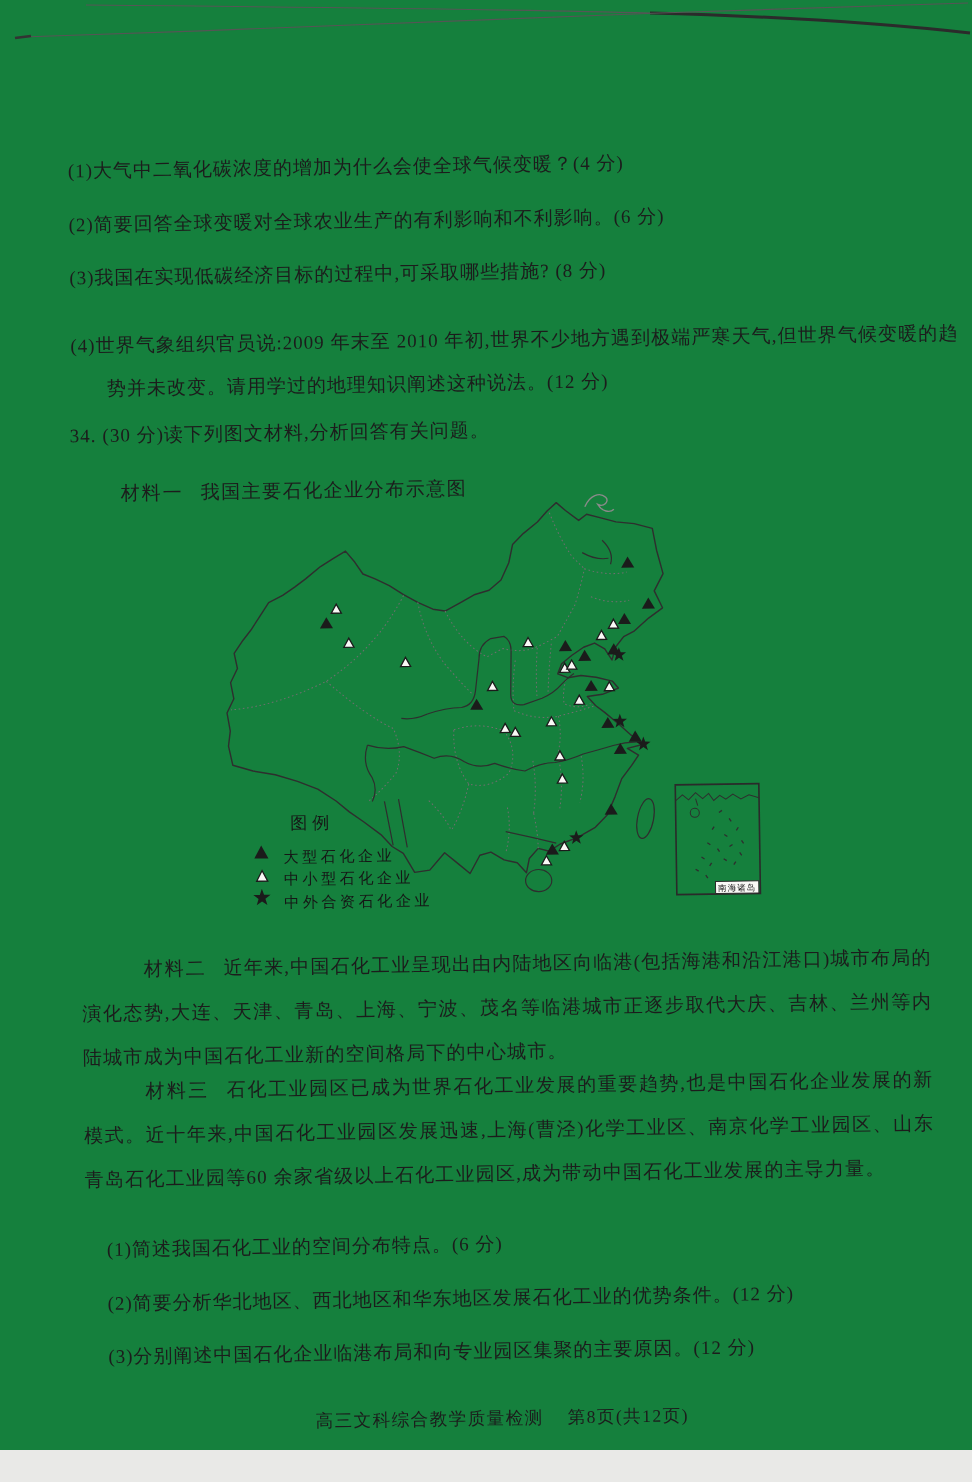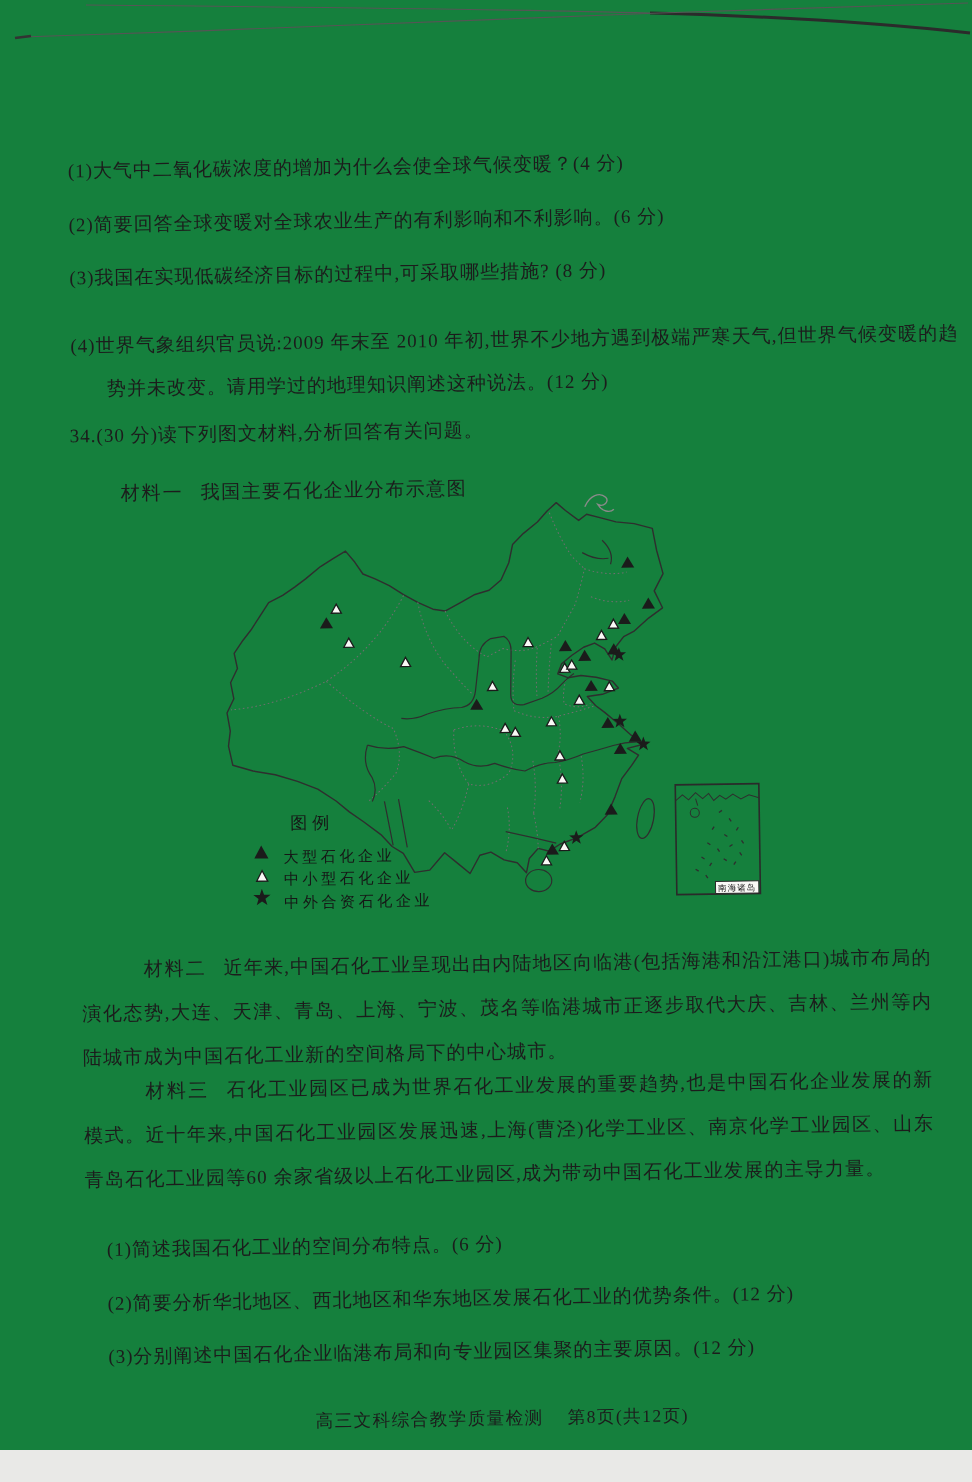--- a/index.html
+++ b/index.html
@@ -14,21 +14,21 @@
   p{margin:0;}
   .q{
     position:absolute; left:70px; font-size:19px; letter-spacing:1px;
     white-space:nowrap;
   }
   .qwrap{
     white-space:normal; width:852px; line-height:43px;
     padding-left:36px; text-indent:-36px; text-align:justify;
   }
   .sub{left:93px;}
-  .q34 .num{margin-right:0;}
+  .q34 .num{margin-right:6px;}
   .mat-title{position:absolute; left:118px; top:481px; font-size:19px; letter-spacing:1.5px; white-space:nowrap;}
   .mat-label{font-weight:400; letter-spacing:2px; margin-right:17px;}
   .mat-para{
     position:absolute; left:72px; width:850px; font-size:19px;
     line-height:44px; letter-spacing:1.2px; text-indent:62px; text-align:justify;
   }
   .footer{
     position:absolute; top:1412px; left:0; width:100%;
     text-align:center; font-size:17.5px; letter-spacing:1.5px;
   }

